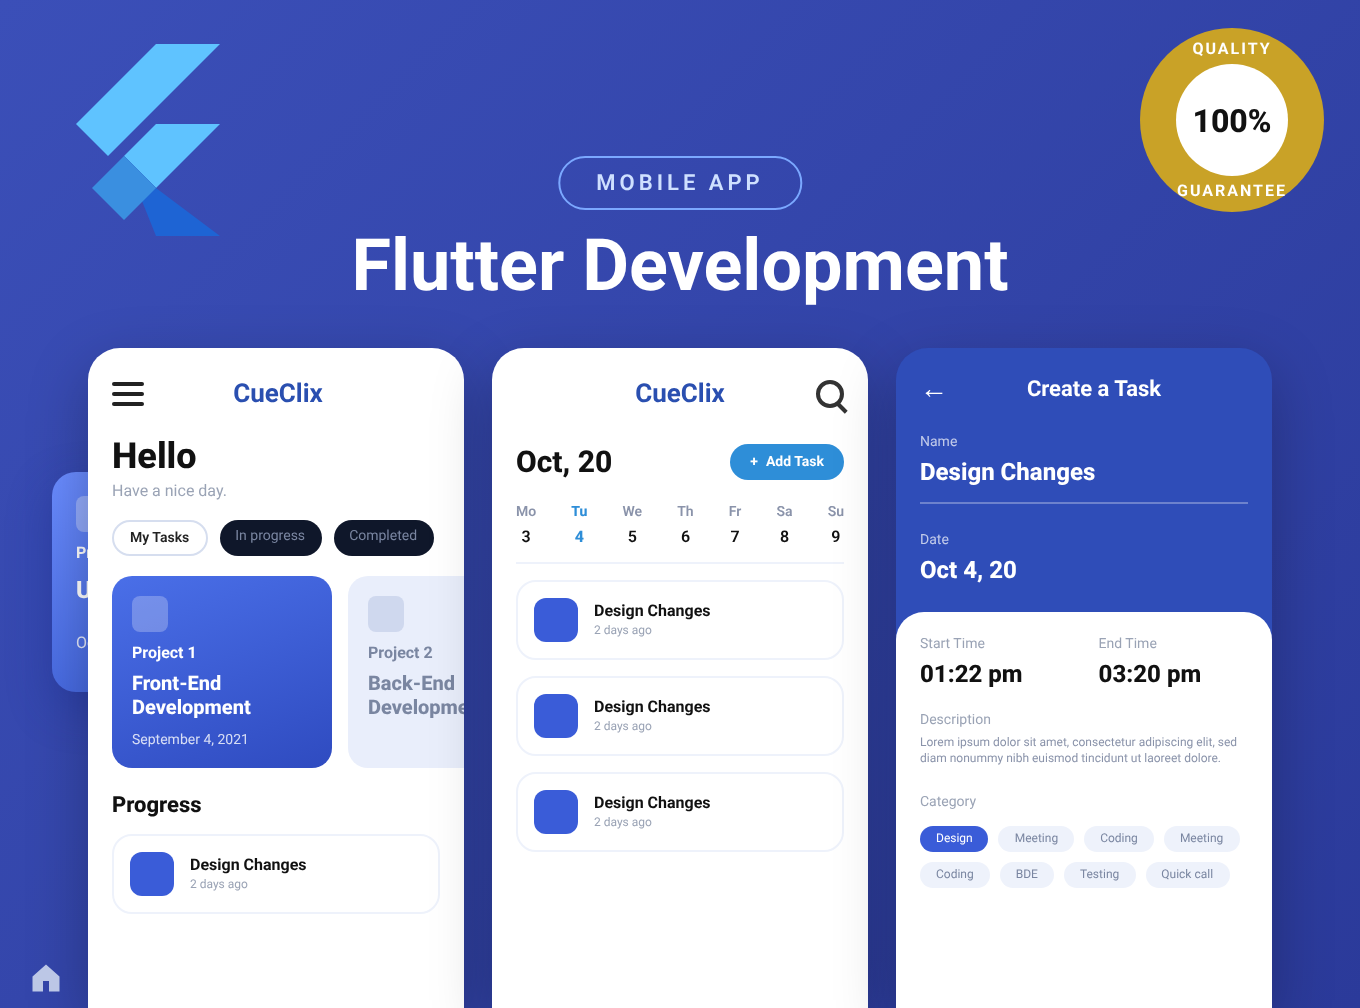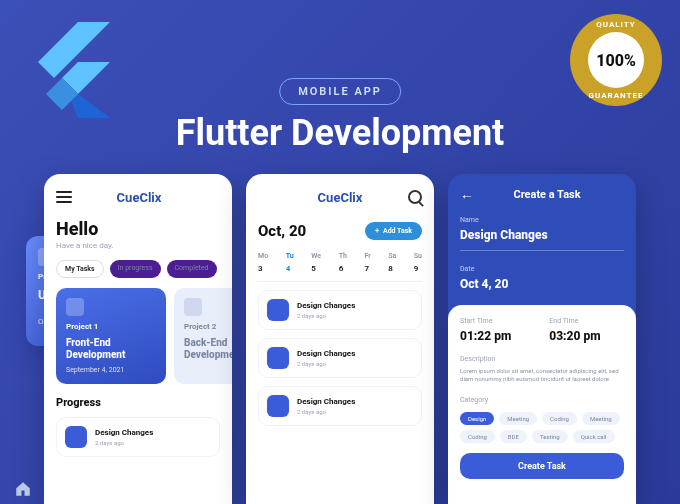--- a/index.html
+++ b/index.html
@@ -24,21 +24,21 @@
   .hamburger span { height: 2px; background: #222; border-radius: 2px; }
   .brand { font-size: 13px; font-weight: 700; color: #2a4fb0; }
   .search-icon { width: 14px; height: 14px; border: 2px solid #333; border-radius: 50%; position: relative; }
   .search-icon::after { content:''; position:absolute; width:6px; height:2px; background:#333; bottom:-3px; right:-4px; transform: rotate(45deg); }
 
   .hello { margin-top: 10px; }
   .hello .h1 { font-size: 18px; font-weight: 800; color: #111; }
   .hello .sub { font-size: 8px; color: #9aa3b5; margin-top: 2px; }
 
   .tabs { display: flex; gap: 6px; margin-top: 10px; }
-  .tab { font-size: 7px; padding: 4px 8px; border-radius: 10px; background: #4c1d95; color: #7a86a1; }
+  .tab { font-size: 7px; padding: 4px 8px; border-radius: 10px; background: #0f172a; color: #7a86a1; }
   .tab.active { background: #fff; border: 1px solid #d6deef; color: #222; font-weight: 600; }
 
   .card-row { display: flex; gap: 8px; margin-top: 10px; }
   .proj-card { flex: 0 0 110px; border-radius: 10px; padding: 10px; color:#fff; }
   .proj-card.blue { background: linear-gradient(160deg,#4a6fe8,#2f4bc0); }
   .proj-card.grey { background: #e9eefb; color: #7a86a1; }
   .proj-icon { width: 18px; height: 18px; border-radius: 4px; background: rgba(255,255,255,.25); margin-bottom: 6px; }
   .proj-card.grey .proj-icon { background: #cfd8ee; }
   .proj-name { font-size: 8px; font-weight: 700; margin-bottom: 6px; }
   .proj-title { font-size: 10px; font-weight: 800; line-height: 1.15; }
@@ -55,21 +55,21 @@
   .float-card .proj-icon { background: rgba(255,255,255,.3); }
   .float-card .proj-name { font-size: 8px; font-weight:700; }
   .float-card .proj-title { font-size: 12px; font-weight: 800; margin-top: 8px; }
   .float-card .proj-date { font-size: 8px; margin-top: 14px; opacity:.85; }
 
   
   .date-row { display:flex; align-items:flex-start; justify-content: space-between; margin-top: 14px; }
   .date-row .d1 { font-size: 15px; font-weight: 800; color:#111; }
   .add-btn { background:#2e8ed8; color:#fff; font-size:7px; font-weight:700; padding:5px 10px; border-radius: 12px; display:flex; align-items:center; gap:4px; }
   .week { display:flex; justify-content: space-between; margin-top: 12px; border-bottom:1px solid #eef2fb; padding-bottom: 8px; }
-  .day { text-align:left; }
+  .day { text-align:center; }
   .day .dn { font-size:7px; color:#8a93aa; font-weight:600; }
   .day .dd { font-size:8px; color:#111; margin-top:4px; font-weight:600; }
   .day.active .dn, .day.active .dd { color:#2e8ed8; font-weight:800; }
 
   
   .p3-top { display:flex; align-items:center; gap:10px; color:#fff; }
   .back-arrow { font-size:14px; }
   .p3-title { font-size:11px; font-weight:700; flex:1; text-align:center; margin-right:14px; }
   .p3-field-label { font-size:7px; opacity:.7; margin-top: 14px; }
   .p3-value { font-size:12px; font-weight:800; margin-top:4px; }
@@ -254,21 +254,20 @@
         <div class="cats">
           <div class="cat active">Design</div>
           <div class="cat">Meeting</div>
           <div class="cat">Coding</div>
           <div class="cat">Meeting</div>
           <div class="cat">Coding</div>
           <div class="cat">BDE</div>
           <div class="cat">Testing</div>
           <div class="cat">Quick call</div>
         </div>
-        <div class="create-btn">Create Task</div>
       </div>
     </div>
   </div>
 
   <svg class="home-indicator" viewBox="0 0 24 24">
     <path d="M3 11 L12 3 L21 11 L21 21 L14 21 L14 14 L10 14 L10 21 L3 21 Z" fill="#bcc7e6"></path>
   </svg>
 </div>
 
 </body></html>

